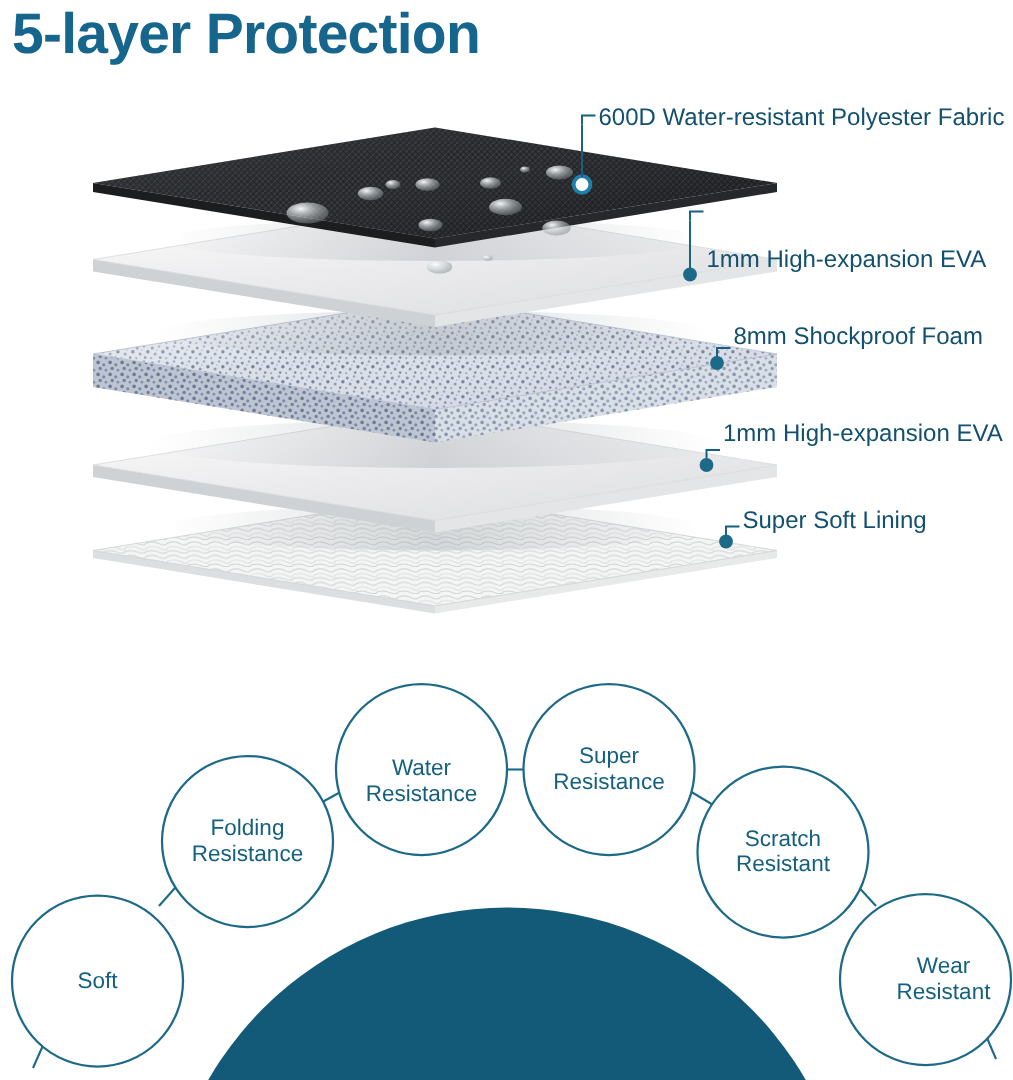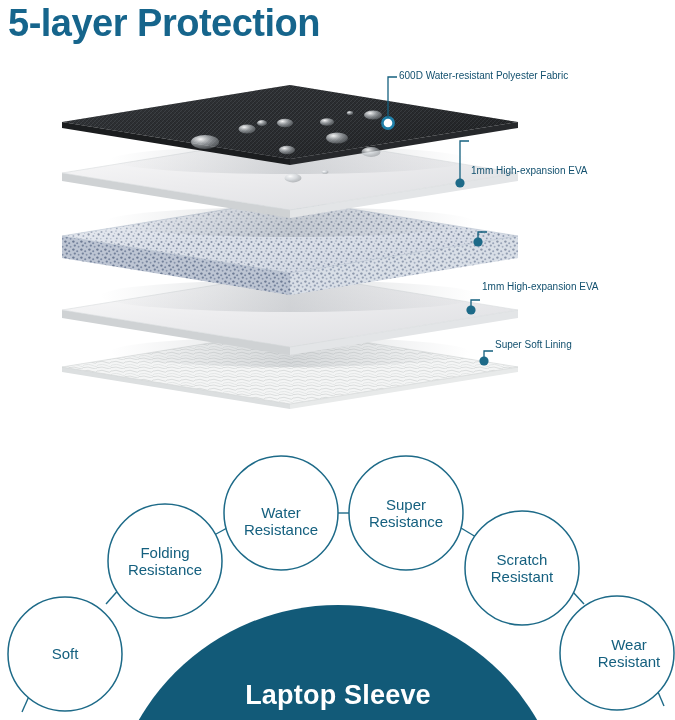--- a/index.html
+++ b/index.html
@@ -21,21 +21,21 @@
   }
 
   
   svg.layerart,svg.circleart{position:absolute;left:0;top:0;}
   svg.layerart{width:675px;height:450px;}
   svg.circleart{width:675px;height:720px;}
 
   
   .lbl{
     position:absolute;
-    font-size:10px;
+    font-size:16px;
     color:#12506e;
     white-space:nowrap;
     font-family:"Liberation Sans",sans-serif;
   }
 
   
   .ctext{
     position:absolute;
     color:#15607f;
     font-size:15px;
@@ -196,20 +196,21 @@
       <path d="M388,118 L388,83" stroke="#15607f" stroke-width="1.3" fill="none"></path>
       <path d="M460,179 L460,147" stroke="#15607f" stroke-width="1.3" fill="none"></path>
       <path d="M478,238 L478,238" stroke="#15607f" stroke-width="1.3" fill="none"></path>
       <path d="M471,306 L471,306" stroke="#15607f" stroke-width="1.3" fill="none"></path>
       <path d="M484,357 L484,357" stroke="#15607f" stroke-width="1.3" fill="none"></path>
     </g>
   </svg>
 
   <div class="lbl" style="left:399px;top:70px;">600D Water-resistant Polyester Fabric</div>
   <div class="lbl" style="left:471px;top:165px;">1mm High-expansion EVA</div>
+  <div class="lbl" style="left:489px;top:216px;">8mm Shockproof Foam</div>
   <div class="lbl" style="left:482px;top:281px;">1mm High-expansion EVA</div>
   <div class="lbl" style="left:495px;top:339px;">Super Soft Lining</div>
 
   <svg class="circleart" viewBox="0 0 675 720">
 
     <g stroke="#1d6a88" stroke-width="1.4" fill="none">
       <line x1="22" y1="712" x2="64" y2="617"></line>
       <line x1="106" y1="604" x2="129" y2="578"></line>
       <line x1="207" y1="539" x2="227" y2="528"></line>
       <line x1="336" y1="513" x2="352" y2="513"></line>
@@ -240,15 +241,14 @@
 Resistance</div>
   <div class="ctext" style="left:281px;top:521px;">Water
 Resistance</div>
   <div class="ctext" style="left:406px;top:513px;">Super
 Resistance</div>
   <div class="ctext" style="left:522px;top:568px;">Scratch
 Resistant</div>
   <div class="ctext" style="left:617px;top:653px;margin-left:12px;">Wear
 Resistant</div>
 
-  <div class="banner-text" style="left:338px;top:695px;">Laptop Sleeve</div>
 
 </div>
 
 </body></html>

